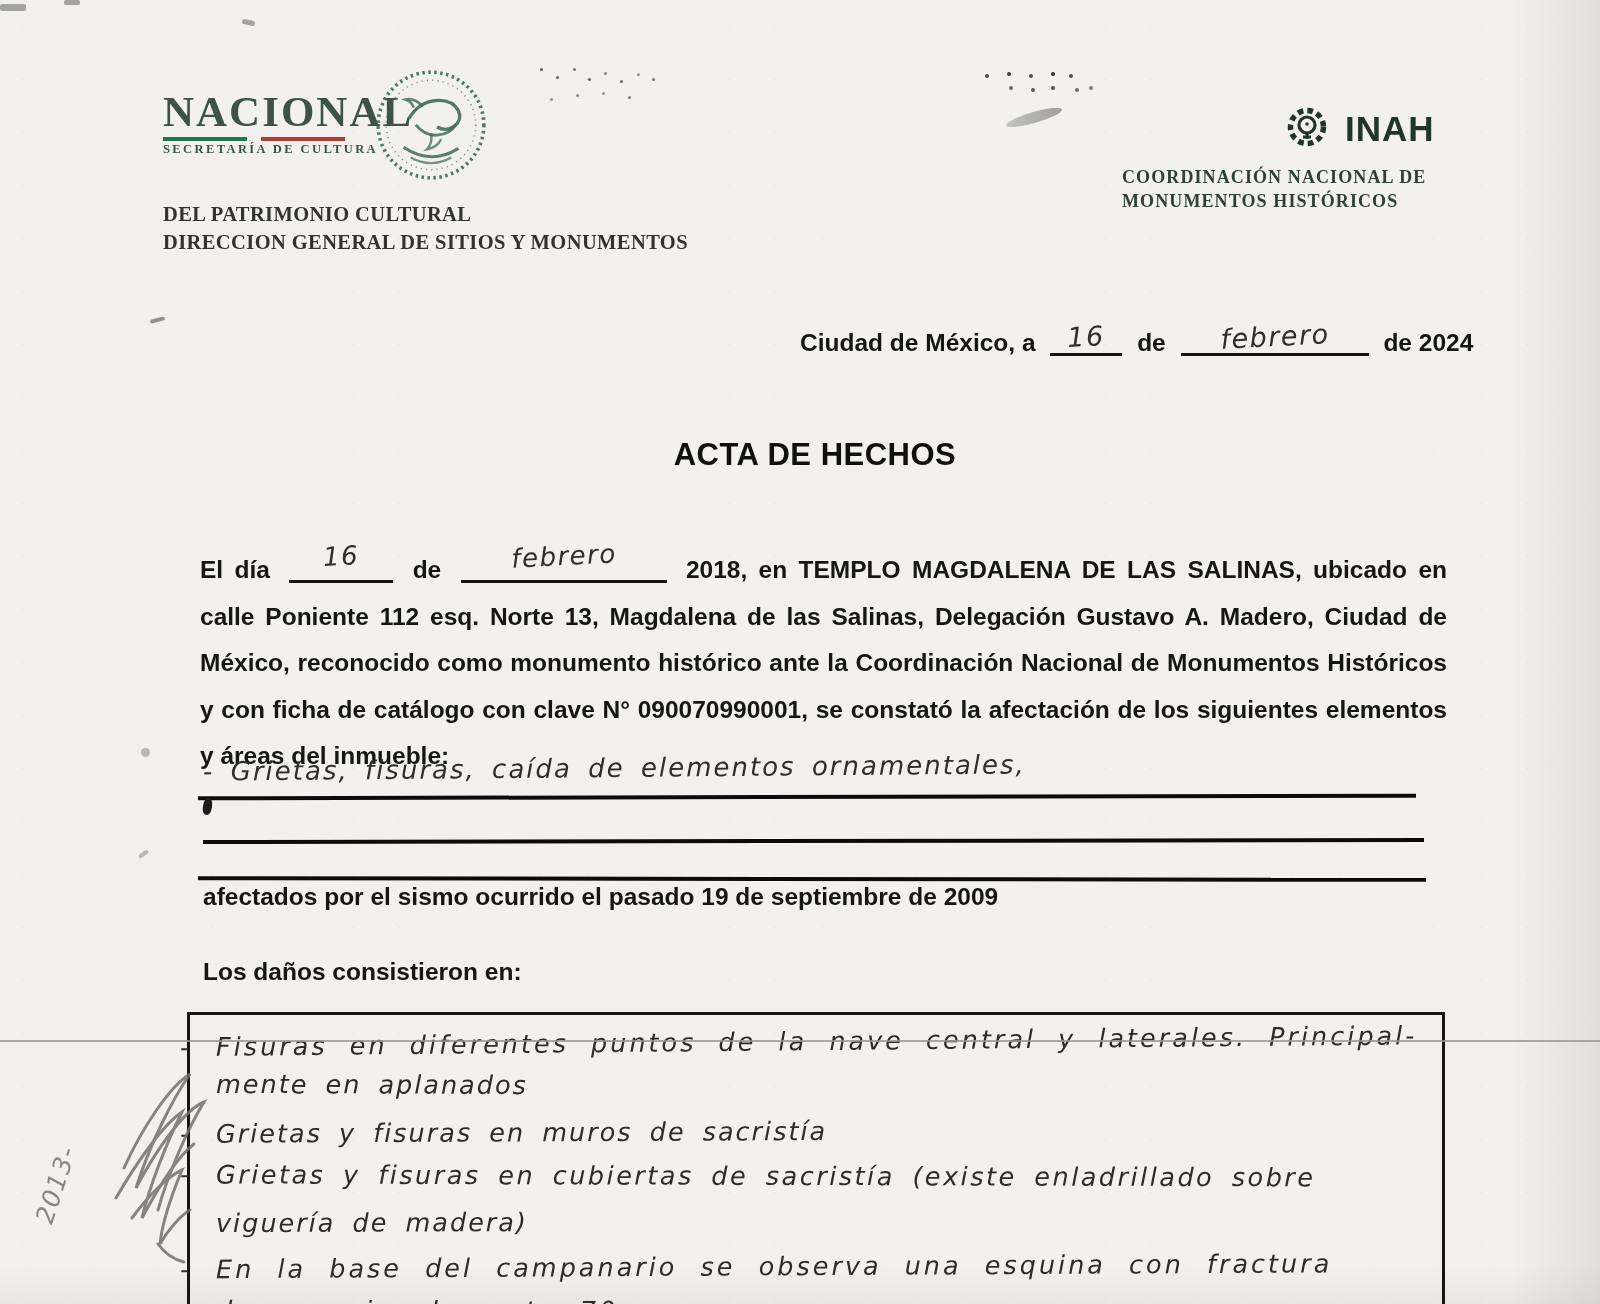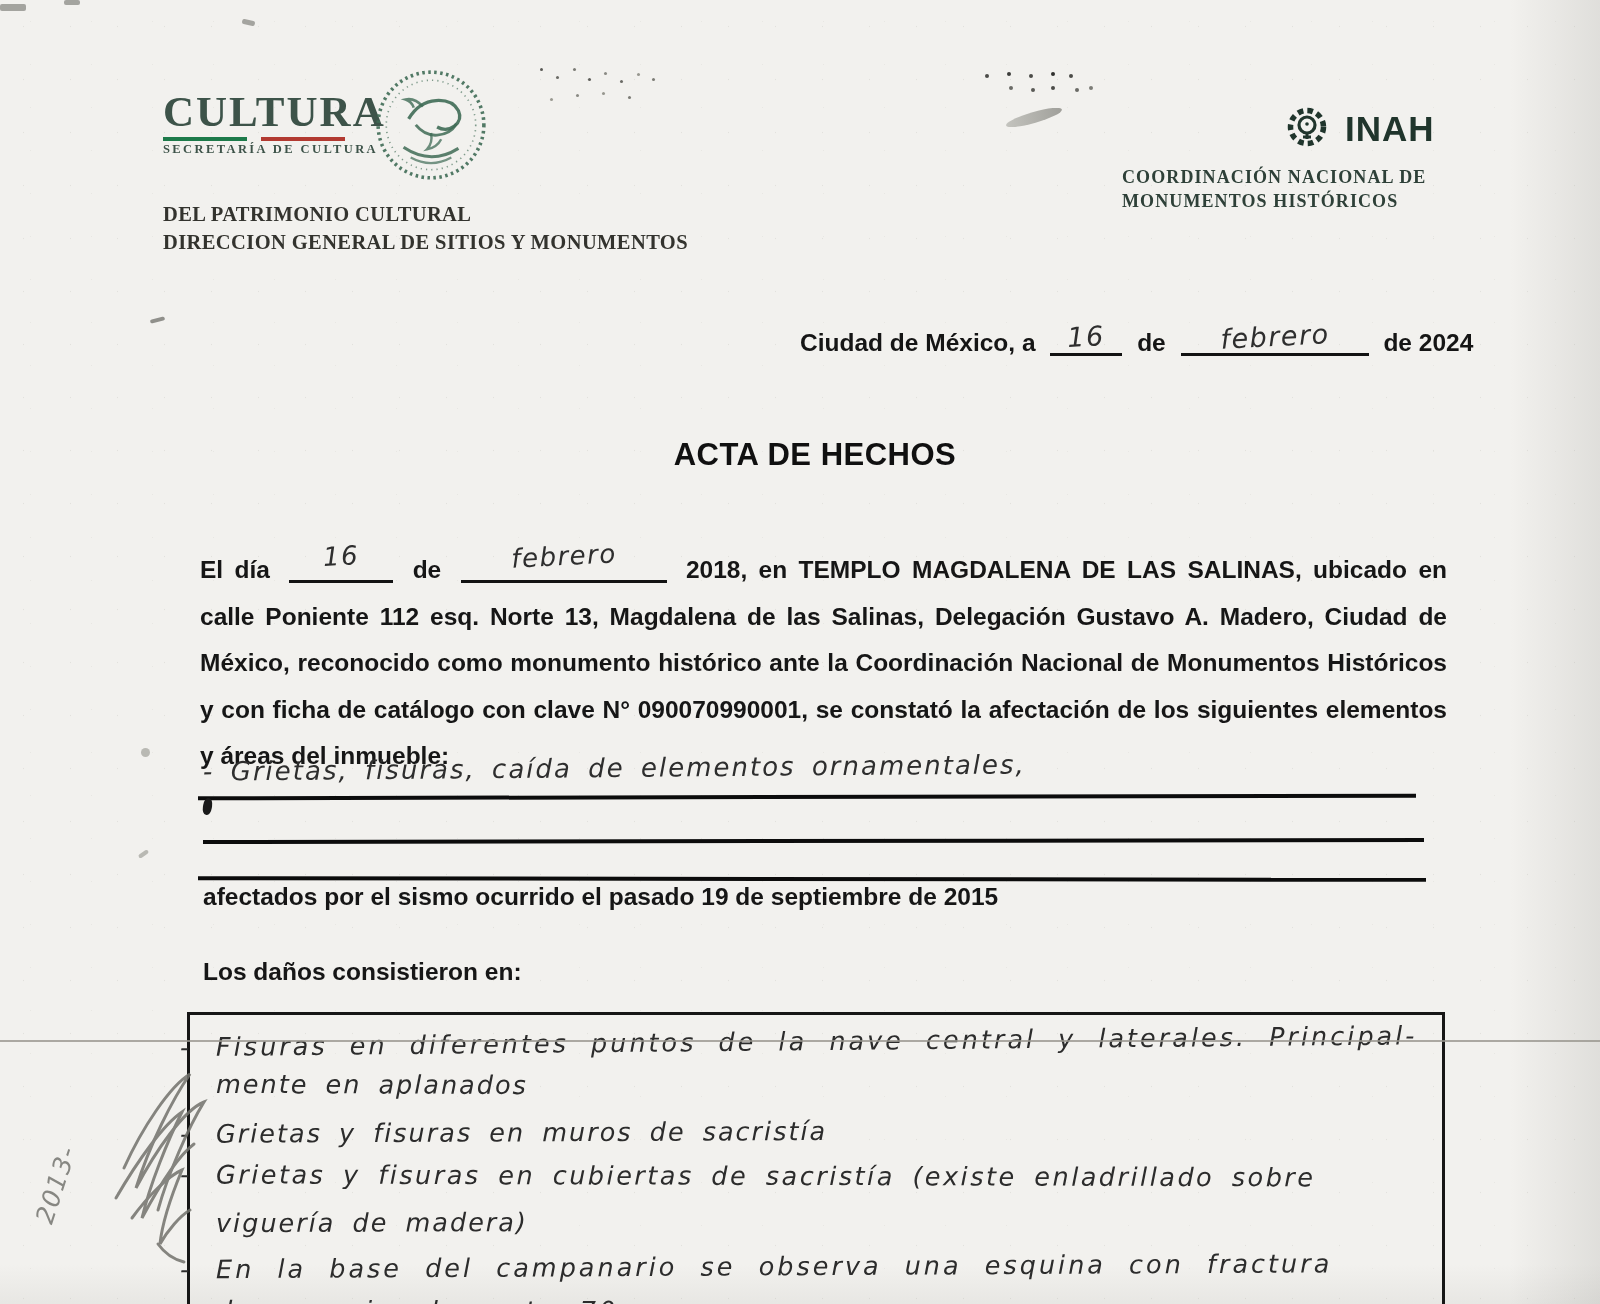--- a/index.html
+++ b/index.html
@@ -115,21 +115,21 @@
   <div class="mark mark-tl2"></div>
   <div class="mark mark-tl3"></div>
   <div class="mark mark-date"></div>
   <div class="mark mark-rule"></div>
   <div class="mark mark-rule2"></div>
   <div class="dots-a"></div>
   <div class="dots-b"></div>
   <div class="smudge"></div>
 
   <div class="cultura-block">
-    <div class="cultura-word">CULTURA</div>
+    <div class="cultura-word">NACIONAL</div>
     <div class="cultura-bars">
       <div class="bar" style="background:#1d7a4a"></div>
       <div class="bar" style="background:#b23a31"></div>
     </div>
     <div class="cultura-sub">SECRETARÍA DE CULTURA</div>
   </div>
 
   <div class="seal">
     <svg width="126" height="122" viewBox="0 0 120 120">
       <g fill="none" stroke="#3f6b55">
@@ -194,21 +194,21 @@
     </span>
     <span>2018, en TEMPLO MAGDALENA DE LAS SALINAS, ubicado en calle Poniente 112 esq. Norte 13, Magdalena de las Salinas, Delegación Gustavo A. Madero, Ciudad de México, reconocido como monumento histórico ante la Coordinación Nacional de Monumentos Históricos y con ficha de catálogo con clave N° 090070990001, se constató la afectación de los siguientes elementos y áreas del inmueble:</span>
   </div>
 
   <div class="hw-summary hw">- Grietas, fisuras, caída de elementos ornamentales,</div>
   <div class="rule rule-1"></div>
   <div class="rule rule-2"></div>
   <div class="rule rule-3"></div>
   <div class="ink-blot"></div>
 
-  <div class="afectados">afectados por el sismo ocurrido el pasado 19 de septiembre de 2015</div>
+  <div class="afectados">afectados por el sismo ocurrido el pasado 19 de septiembre de 2009</div>
   <div class="danos">Los daños consistieron en:</div>
 
   <div class="damage-box">
     <div class="hw-line">
       <span class="bullet">-</span>
       <span>Fisuras en diferentes puntos de la nave central y laterales. Principal-</span>
     </div>
     <div class="hw-line">
       <span class="bullet"></span>
       <span>mente en aplanados</span>

